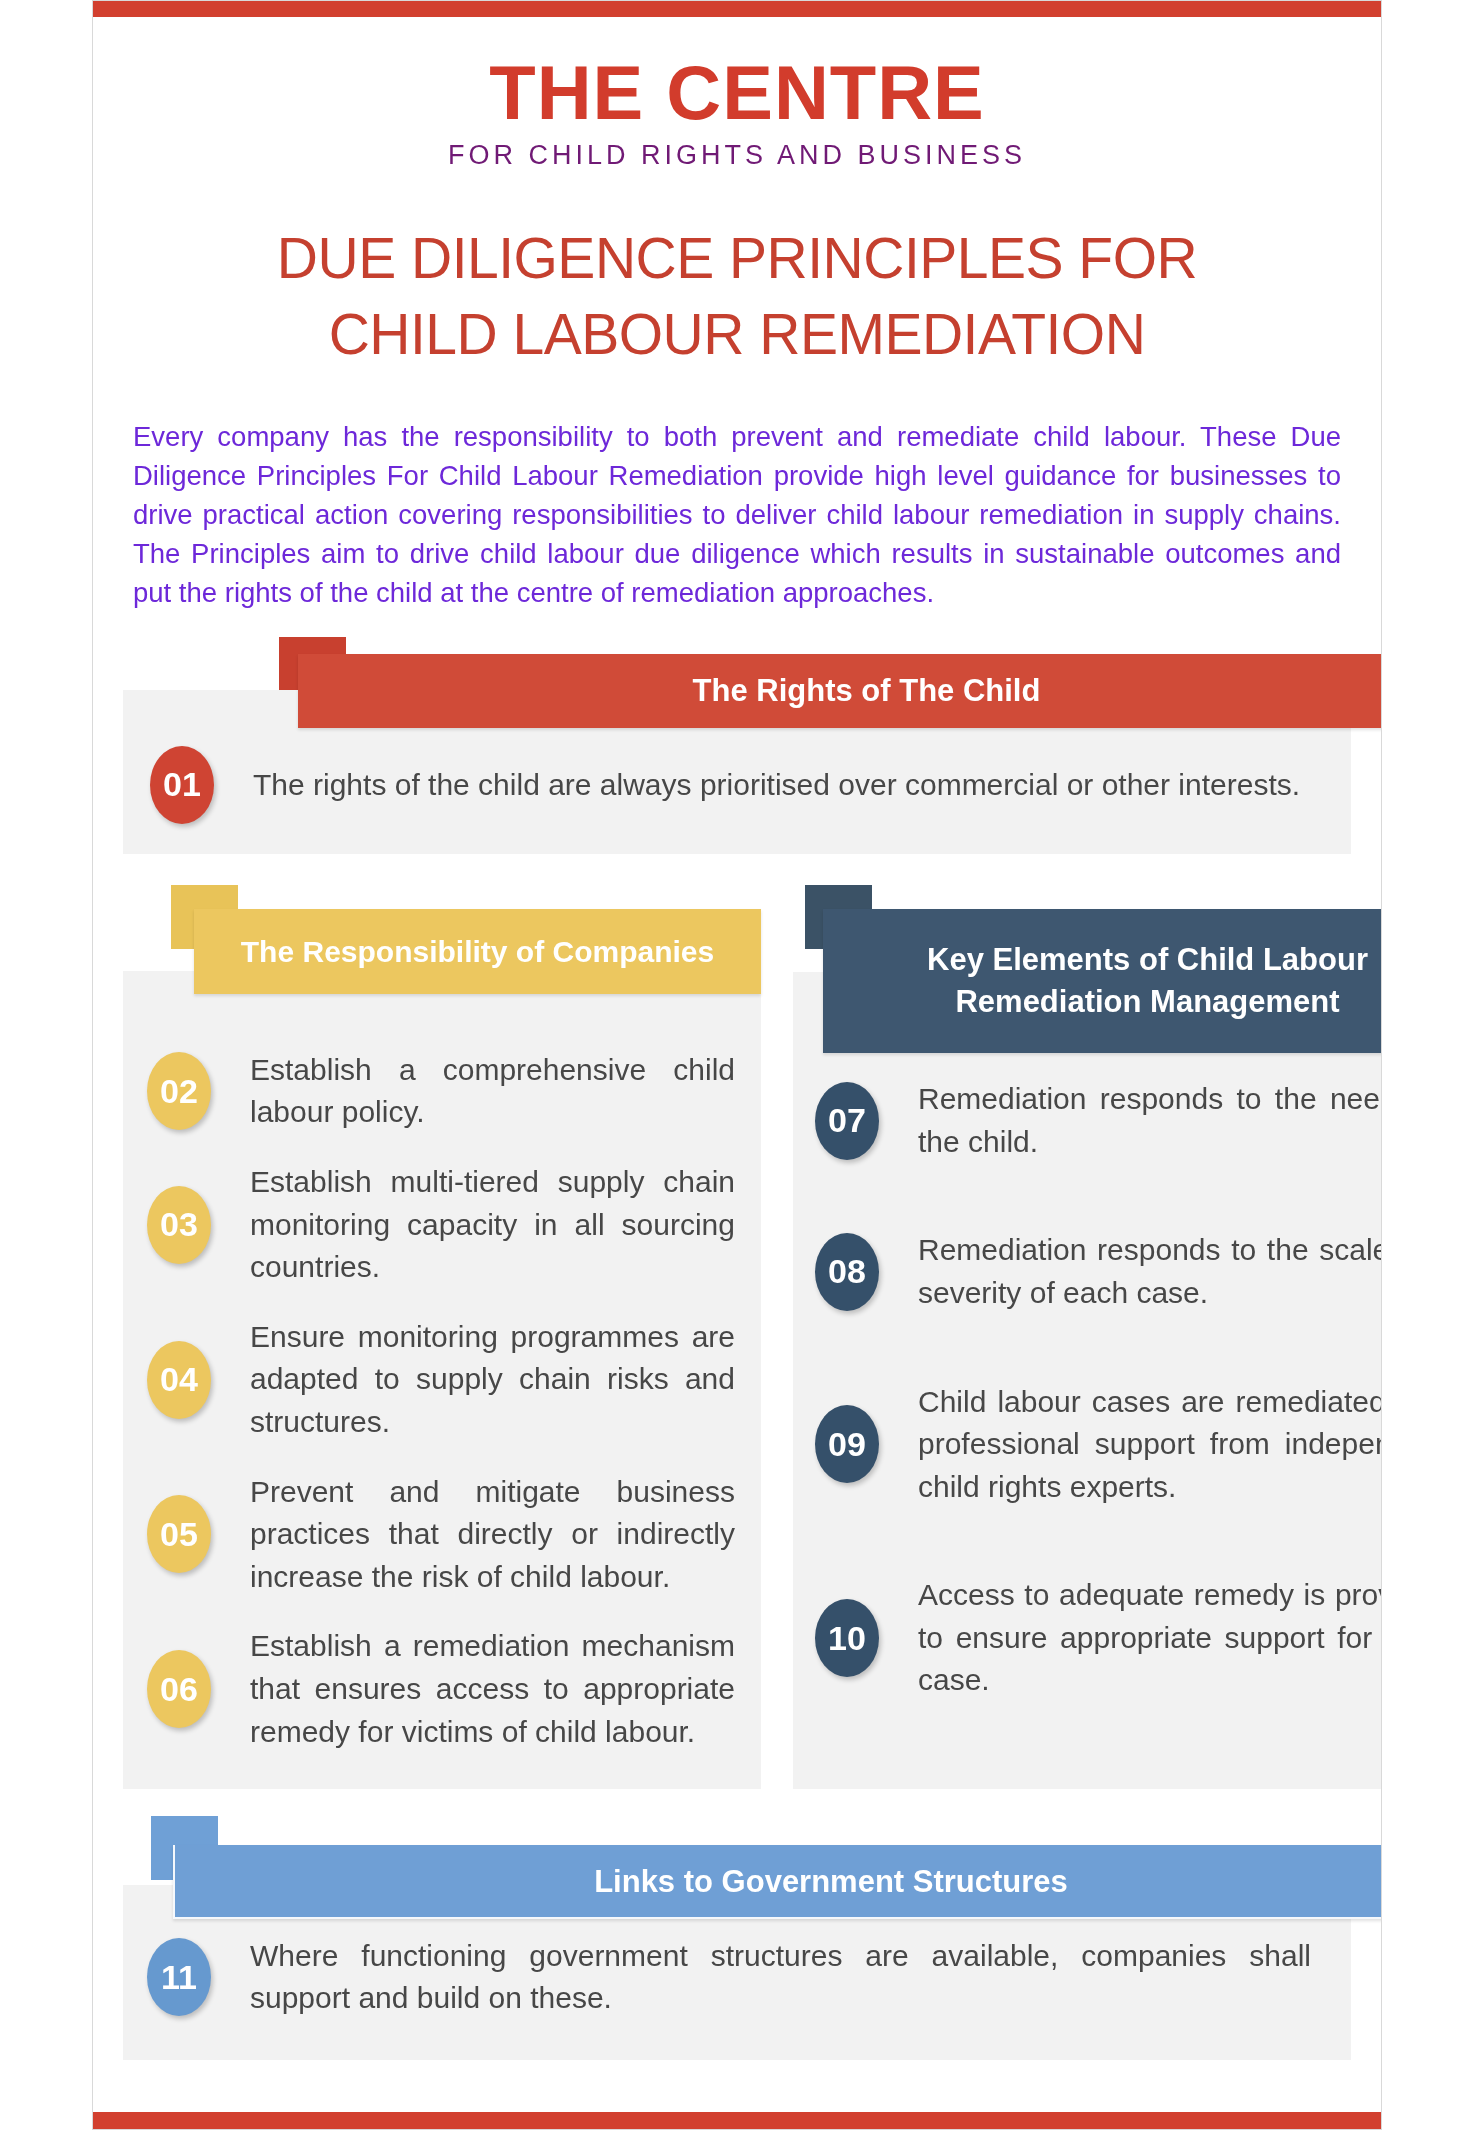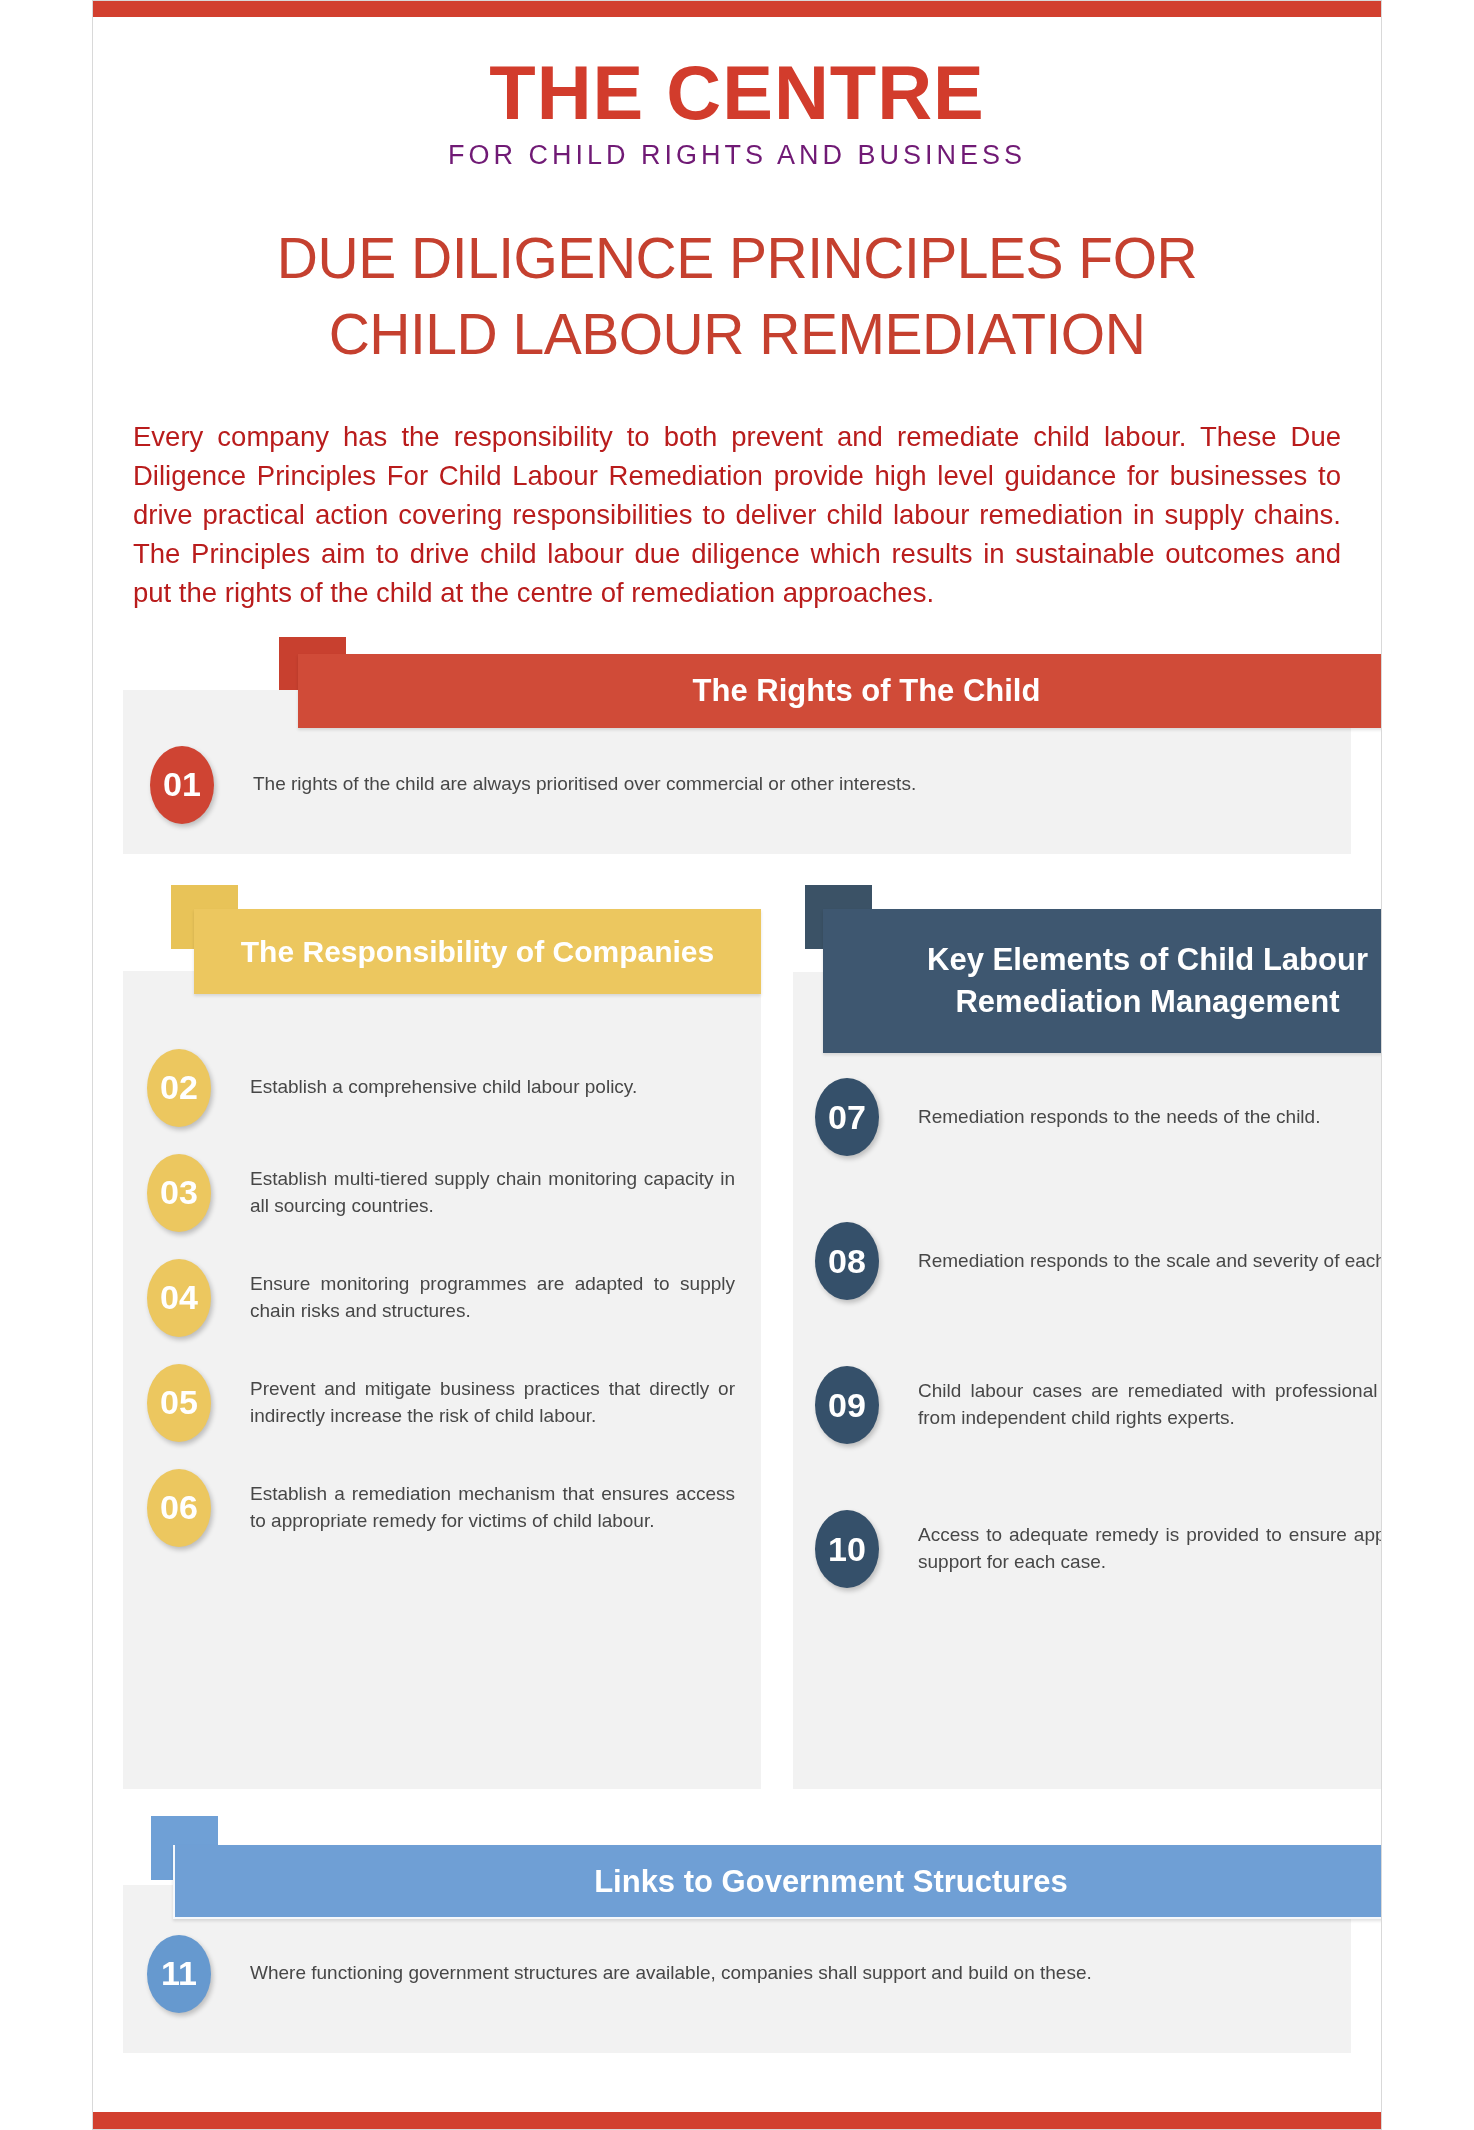--- a/index.html
+++ b/index.html
@@ -35,21 +35,21 @@
     margin:50px 120px 0;
     text-align:center;
     color:#c5402f;
     font-size:57px; font-weight:400; letter-spacing:-0.5px;
     line-height:1.33;
   }
 
   .intro {
     margin:44px 40px 0;
     font-size:27.5px; line-height:1.42;
-    color:#b91c1c;
+    color:#6d28d9;
     text-align:justify;
   }
 
   
   .section { position:relative; }
   .accent-sq { position:absolute; width:67px; height:64px; z-index:0; }
   .banner {
     position:relative; z-index:2;
     color:#ffffff; text-align:center; font-weight:600;
     box-shadow:0 2px 3px rgba(0,0,0,0.12);
@@ -59,21 +59,21 @@
   .item { display:flex; align-items:center; }
   .num-circle {
     flex:0 0 64px; width:64px; height:78px;
     border-radius:50%;
     display:flex; align-items:center; justify-content:center;
     color:#fff; font-size:34px; font-weight:700;
     box-shadow:2px 3px 5px rgba(0,0,0,0.22);
   }
   .item-text {
     margin-left:39px;
-    font-size:19px; line-height:1.42; color:#474747;
+    font-size:30px; line-height:1.42; color:#474747;
     text-align:justify;
   }
 
   
   .sec-rights { margin-top:42px; }
   .sec-rights .accent-sq { left:186px; top:-17px; background:#c8402f; }
   .sec-rights .banner {
     margin-left:205px; width:1137px; height:74px;
     line-height:74px; font-size:31px; background:#d04b38;
   }

